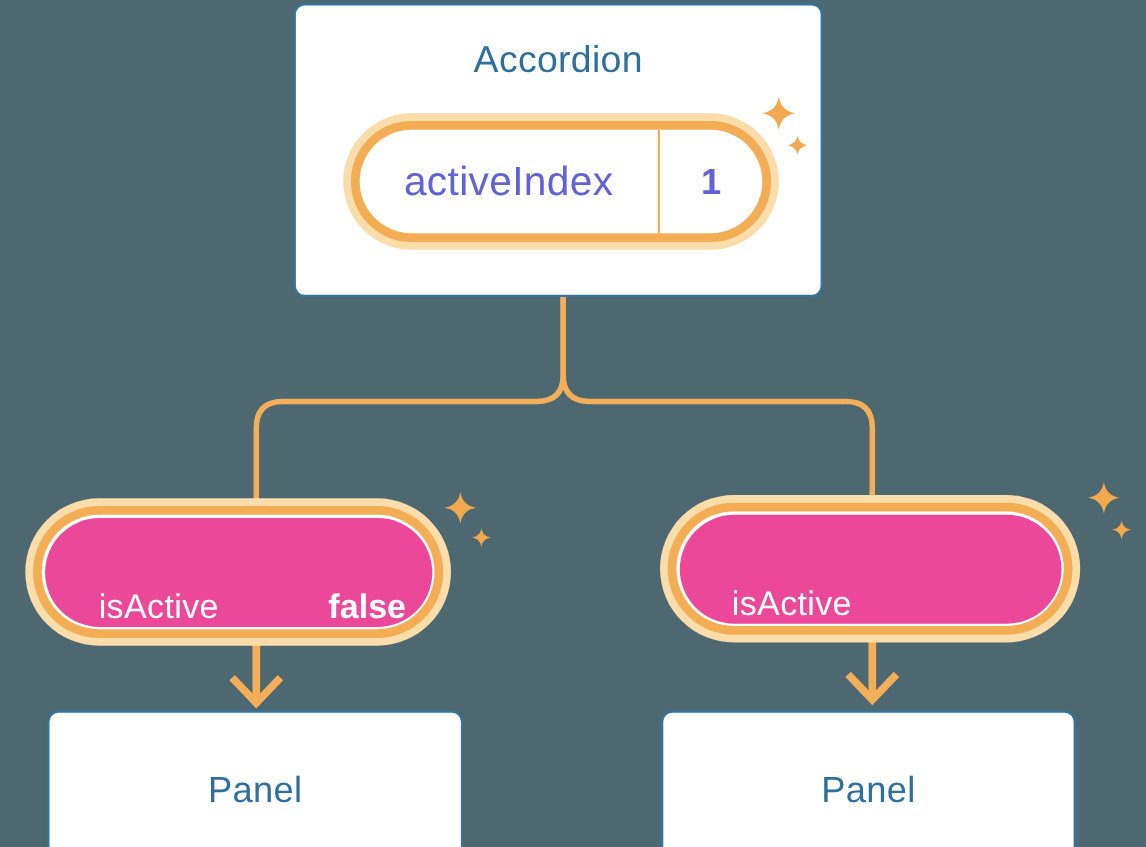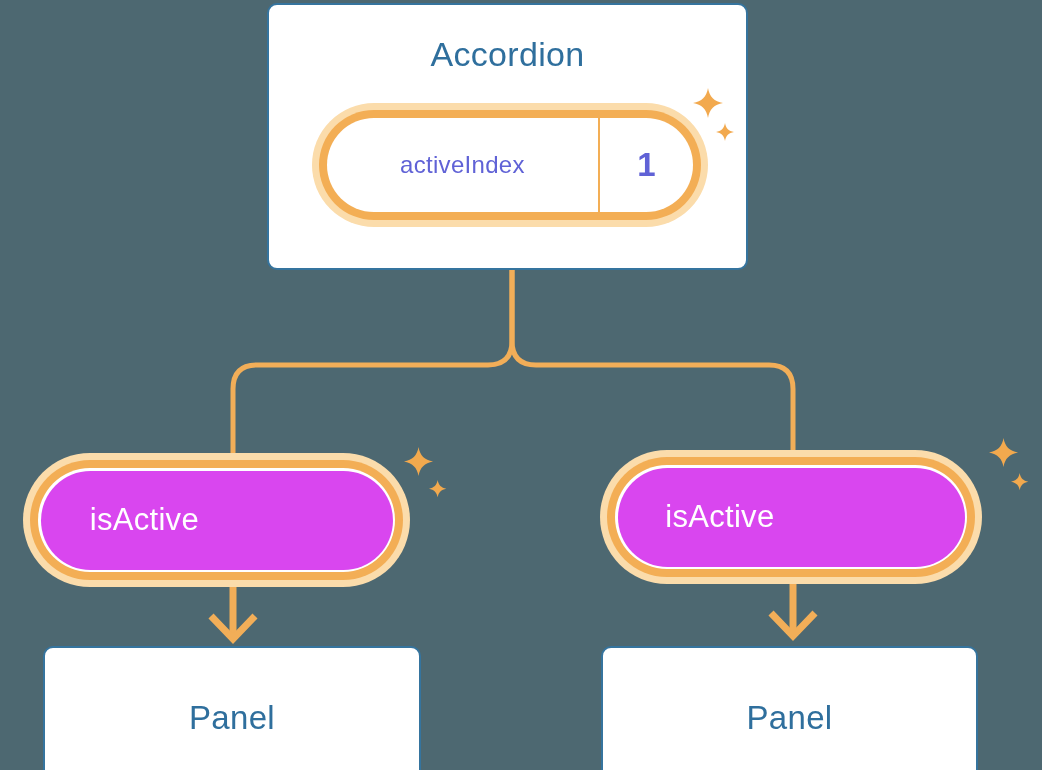--- a/index.html
+++ b/index.html
@@ -85,44 +85,44 @@
   }
   
   .pill-state{
     left:312px; top:103px;
     width:396px; height:124px;
   }
   .pill-state .pill-core{ background:#ffffff; }
   .pill-state .sec-name{
     flex:0 0 74%;
     display:flex; align-items:center; justify-content:center;
-    font-size:24px;
+    font-size:37px;
     color:#6062D6;
     letter-spacing:.3px;
   }
   .pill-state .divider{
     width:2px; background:#F3AE55;
   }
   .pill-state .sec-val{
     flex:1;
     display:flex; align-items:center; justify-content:center;
     font-size:33px; font-weight:700;
     color:#6062D6;
   }
   
   .pill-prop .pill-core{
     background:#ffffff;           
     padding:2.5px;
   }
   .pill-prop .pill-purple{
     flex:1;
-    background:#d946ef;
+    background:#ec4899;
     border-radius:999px;
     display:flex;
-    align-items:center;
+    align-items:flex-end;
     overflow:hidden;
     gap:12px;
   }
   .pill-prop-left{
     left:23px; top:453px;
     width:387px; height:134px;
   }
   .pill-prop-right{
     left:600px; top:450px;
     width:382px; height:134px;
@@ -173,20 +173,21 @@
       </div>
     </div>
   </div>
 
   <div class="pill pill-prop pill-prop-left">
     <div class="pill-ring">
       <div class="pill-core">
         <div class="pill-purple">
           <div class="sec-name">isActive</div>
           <div class="divider"></div>
+          <div class="sec-val">false</div>
         </div>
       </div>
     </div>
   </div>
 
   <div class="pill pill-prop pill-prop-right">
     <div class="pill-ring">
       <div class="pill-core">
         <div class="pill-purple">
           <div class="sec-name">isActive</div>

